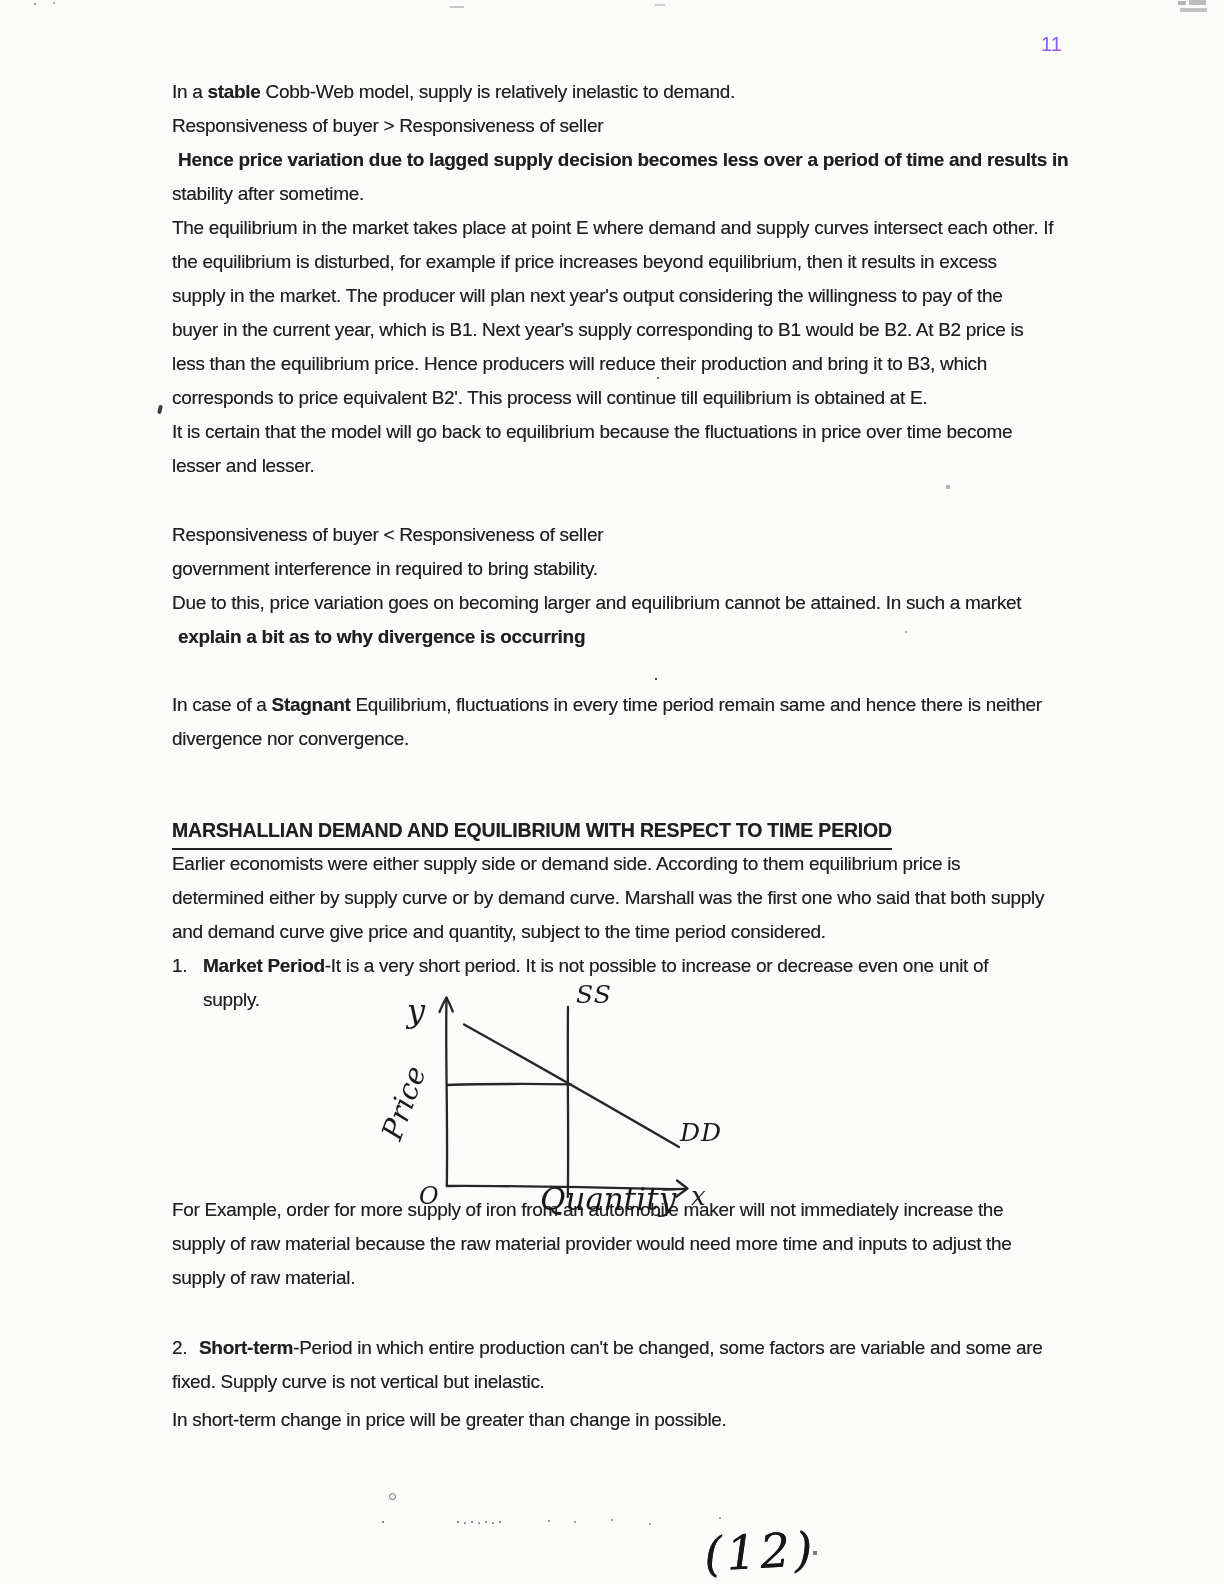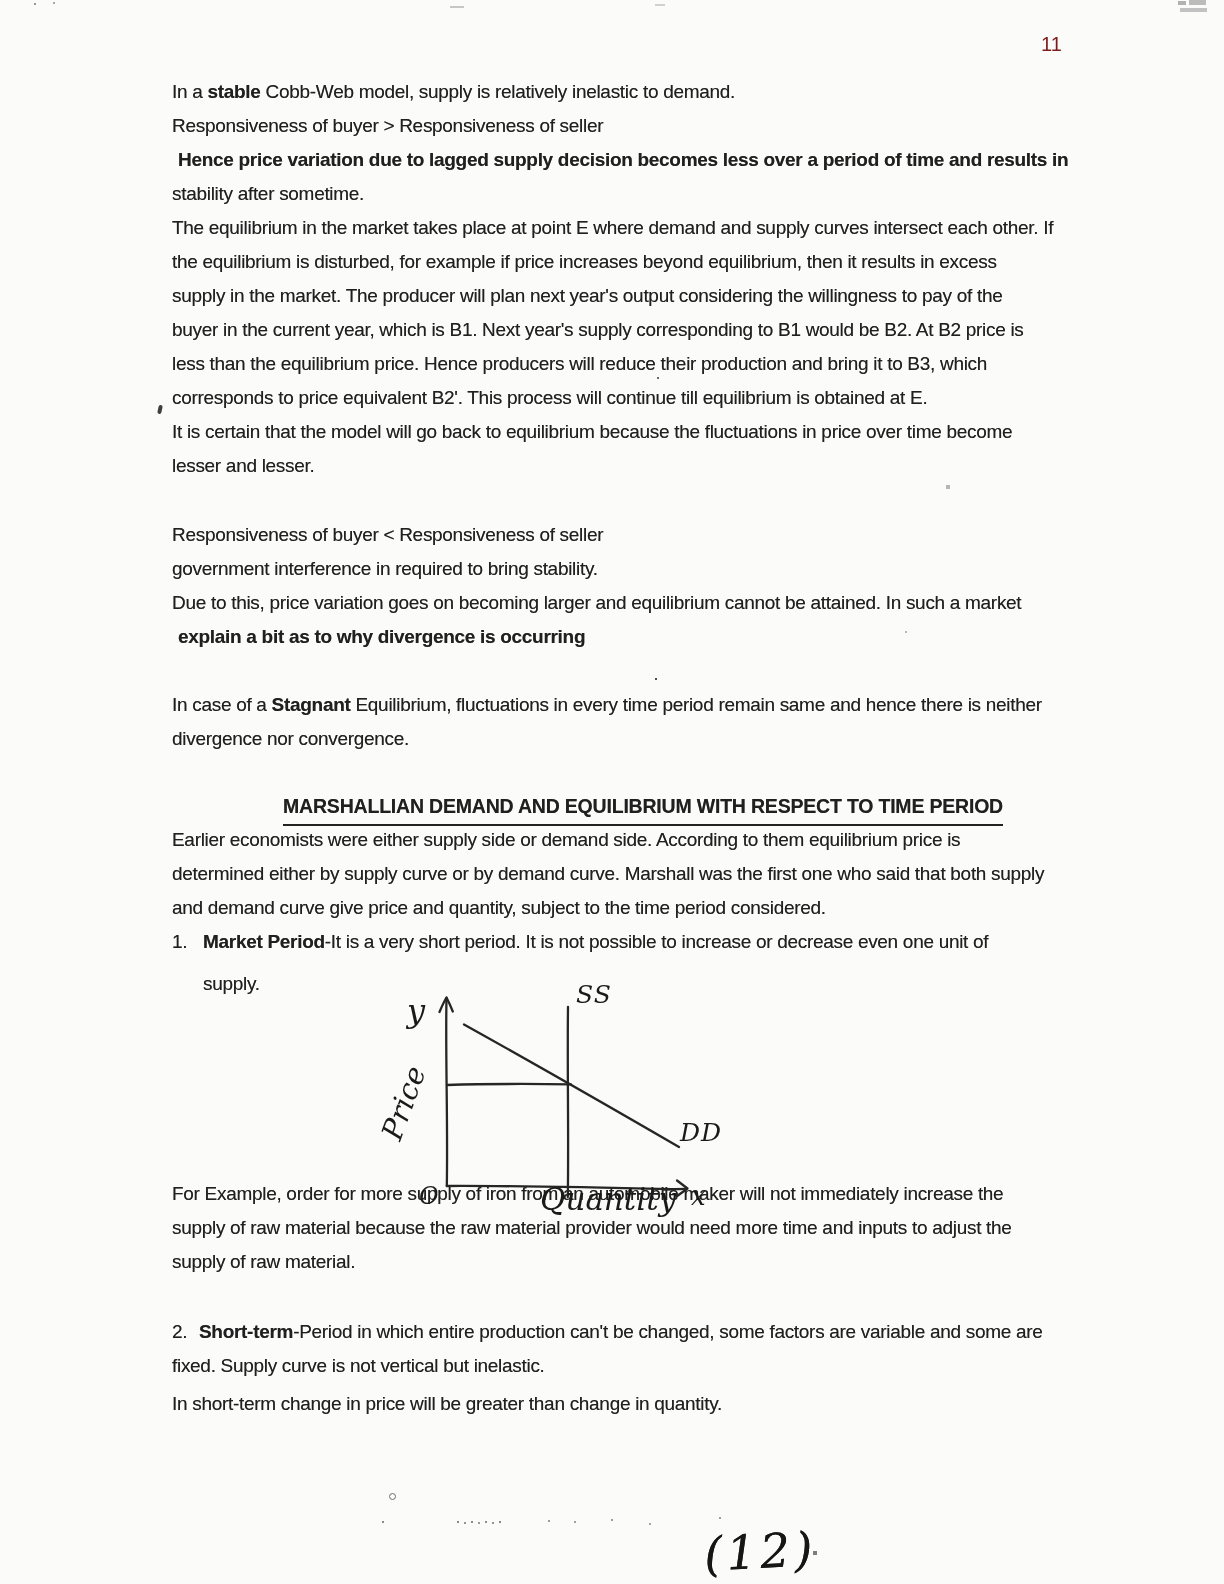--- a/index.html
+++ b/index.html
@@ -14,31 +14,31 @@
     position:absolute; left:172px; top:75px; width:905px;
     font-size:19px; line-height:34px; letter-spacing:-0.3px;
     text-shadow:0 0 .5px rgba(40,40,40,.55);
   }
   .ln{height:34px; white-space:nowrap;}
   .ind{padding-left:6px;font-weight:bold;}
   b{font-weight:bold;}
   .u{text-underline-offset:3px;}
   .gap34{height:34px;} .gap33{height:33px;} .gap35{height:35px;}
   .gap36{height:36px;} .gapdiag{height:176px;} .gap4{height:4px;}
-  .heading-row{height:34px; text-align:right; padding-right:74px; white-space:nowrap;}
+  .heading-row{height:34px; text-align:left; padding-right:74px; white-space:nowrap;margin-top:24px;}
   .heading-row span{
     display:inline-block; font-weight:bold; font-size:19.5px; letter-spacing:-0.2px;
     border-bottom:2.5px solid #222; padding-bottom:1px;
   }
   .item1-l1{padding-left:31px; position:relative;}
   .item1-num{position:absolute; left:0; top:0;}
-  .item1-l2{padding-left:31px;margin-top:8px;}
+  .item1-l2{padding-left:31px;}
   .item2-num{display:inline-block; width:27px;}
   
-  .pagenum{position:absolute; left:1041px; top:27px; font-size:20px; line-height:34px; color:#7f1d1d;}
+  .pagenum{position:absolute; left:1041px; top:27px; font-size:20px; line-height:34px; color:#8b5cf6;}
   .footer-mark{
     position:absolute; left:704px; top:1524px;
     font-family:"DejaVu Serif","Liberation Serif",serif; font-style:italic;
     font-size:47px; color:#161616; transform:rotate(-3deg); letter-spacing:4px;
     text-shadow:0 0 .6px #333;
   }
   
   .diagram{position:absolute; left:350px; top:968px; width:380px; height:265px;}
   .diagram path{stroke:#262626; stroke-width:2.3; fill:none; stroke-linecap:round; stroke-linejoin:round;}
   .diagram text{
@@ -118,21 +118,21 @@
 
     <div class="ln">For Example, order for more supply of iron from an automobile maker will not immediately increase the</div>
     <div class="ln">supply of raw material because the raw material provider would need more time and inputs to adjust the</div>
     <div class="ln">supply of raw material.</div>
 
     <div class="gap36"></div>
 
     <div class="ln"><span class="item2-num">2.</span><b class="u">Short-term</b><span>-Period in which entire production can't be changed, some factors are variable and some are</span></div>
     <div class="ln">fixed. Supply curve is not vertical but inelastic.</div>
     <div class="gap4"></div>
-    <div class="ln">In short-term change in price will be greater than change in quantity.</div>
+    <div class="ln">In short-term change in price will be greater than change in possible.</div>
 
   </div>
 
   <svg class="diagram" viewBox="0 0 380 265">
 
     <path d="M96.5 30 C95.3 85 98 155 96.8 218"></path>
     <path d="M89.5 44 C92 38 95 32 96.5 29.5 C98.5 33.5 101 39 102.8 43.5"></path>
 
     <path d="M96.8 218 C170 217.6 255 219.6 324 221.2"></path>
     <path d="M313 221.5 L336.5 220.8"></path>

